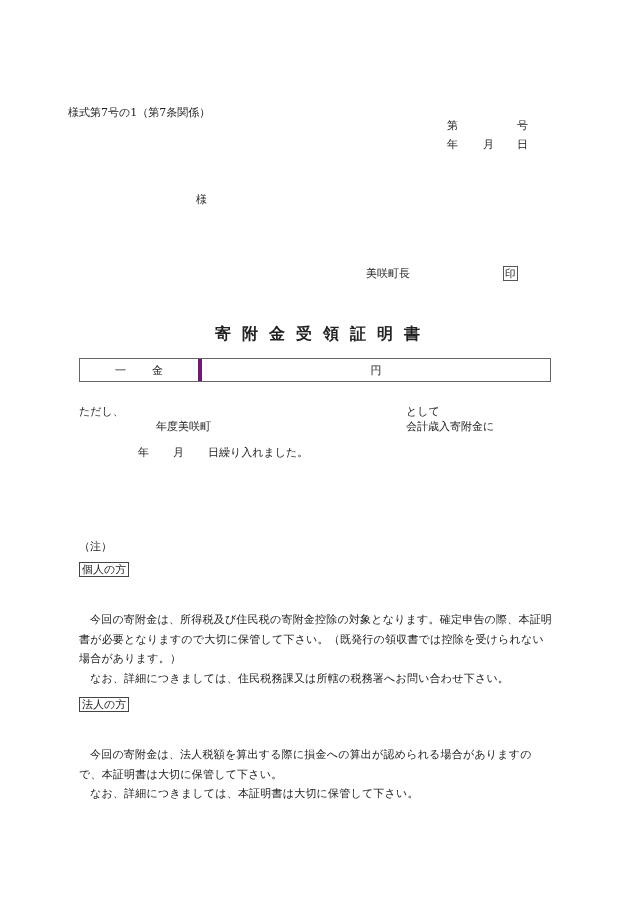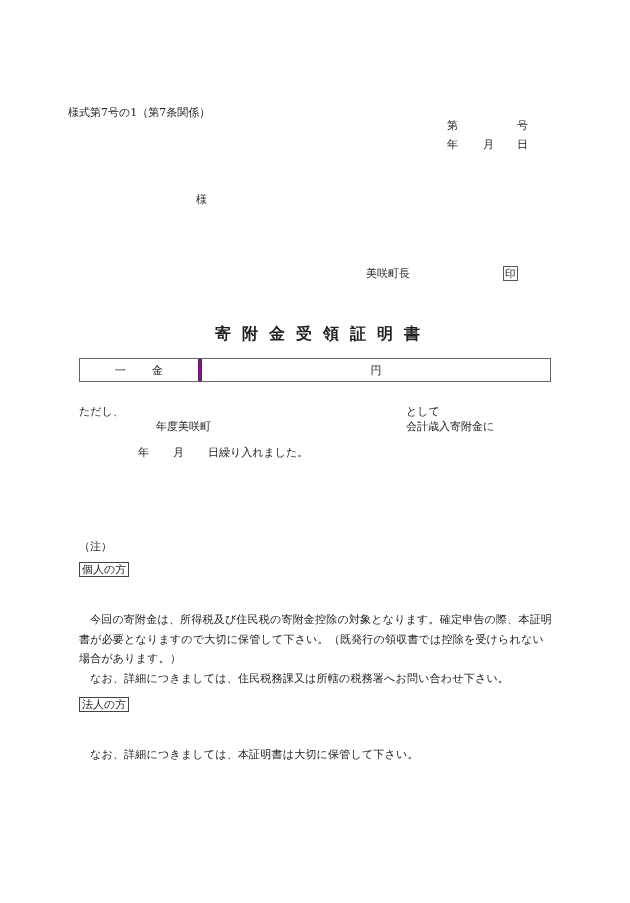--- a/index.html
+++ b/index.html
@@ -74,14 +74,15 @@
 <div class="abs" style="left:79px; top:541px;">（注）</div>
 
 <div class="abs boxed" style="left:79px; top:562px;">個人の方</div>
 <div class="para" style="top:582px;">
   <p>今回の寄附金は、所得税及び住民税の寄附金控除の対象となります。確定申告の際、本証明書が必要となりますので大切に保管して下さい。（既発行の領収書では控除を受けられない場合があります。）</p>
   <p>なお、詳細につきましては、住民税務課又は所轄の税務署へお問い合わせ下さい。</p>
 </div>
 
 <div class="abs boxed" style="left:79px; top:697px;">法人の方</div>
 <div class="para" style="top:717px;">
+  <p>今回の寄附金は、法人税額を算出する際に損金への算出が認められる場合がありますので、本証明書は大切に保管して下さい。</p>
   <p>なお、詳細につきましては、本証明書は大切に保管して下さい。</p>
 </div>
 
 </body></html>

